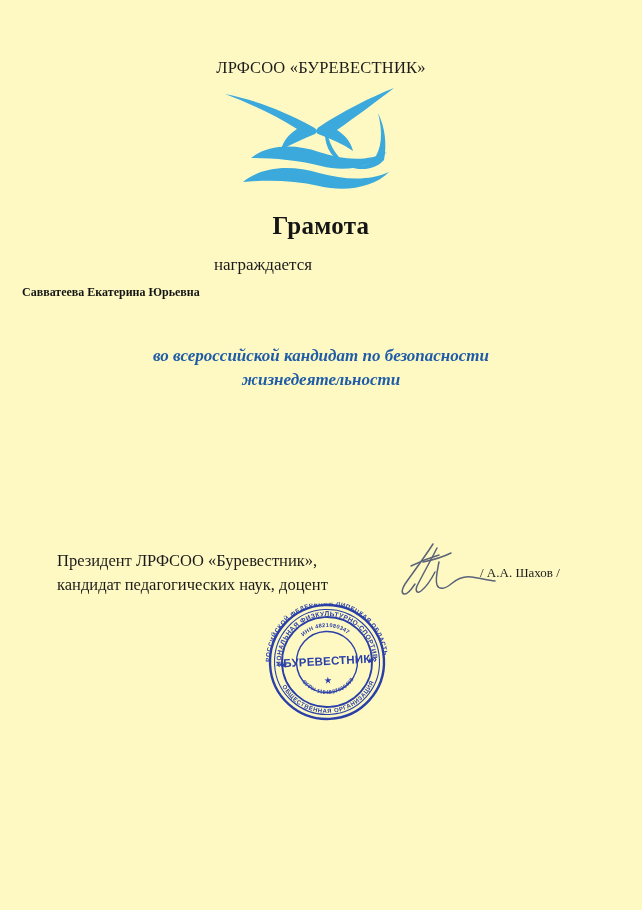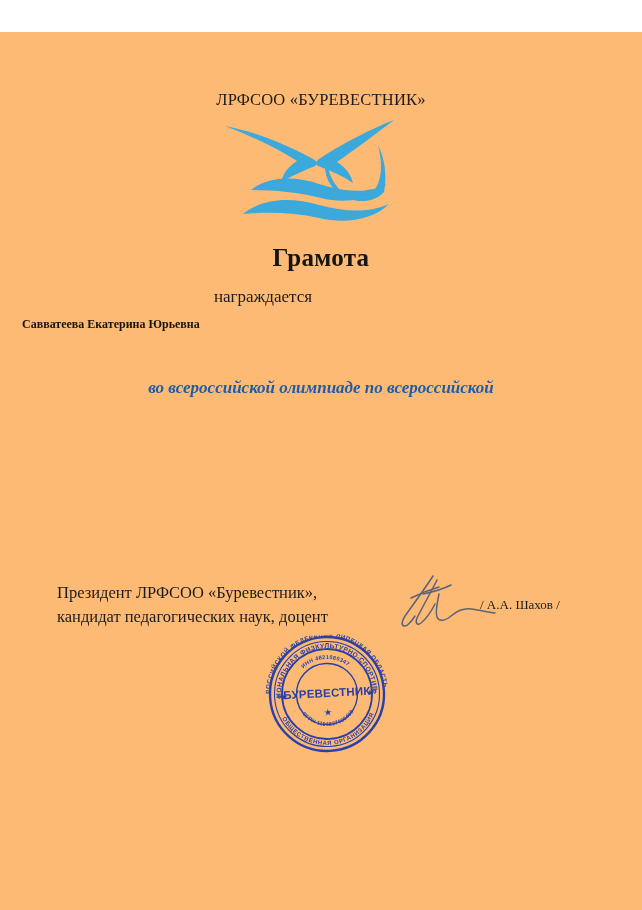--- a/index.html
+++ b/index.html
@@ -12,22 +12,21 @@
     height: 910px;
     position: relative;
     font-family: "Liberation Serif", "DejaVu Serif", serif;
     color: #1a1a1a;
     overflow: hidden;
   }
 
   .page {
     position: absolute;
     inset: 0;
-    background: #fdba74;
-    margin-top: 32px;
+    background: #fef9c3;
   }
 
   
   .org-name {
     position: absolute;
     top: 58px;
     left: 0;
     width: 642px;
     text-align: center;
     font-size: 16.5px;
@@ -196,21 +195,22 @@
   </div>
 
   <div class="title">Грамота</div>
 
   <div class="awarded-to">награждается</div>
 
   <div class="recipient">Савватеева Екатерина Юрьевна</div>
 
 
   <div class="event">
-    <span class="ln">во всероссийской олимпиаде по всероссийской</span>
+    <span class="ln">во всероссийской кандидат по безопасности</span>
+    <span class="ln">жизнедеятельности</span>
   </div>
 
   <div class="signer-title">
     <span class="ln">Президент ЛРФСОО «Буревестник»,</span>
     <span class="ln">кандидат педагогических наук, доцент</span>
   </div>
 
   <div class="signature-svg">
     <svg viewBox="0 0 110 60" xmlns="http://www.w3.org/2000/svg">
       <g fill="none" stroke="#5a6378" stroke-width="1.5" stroke-linecap="round">

